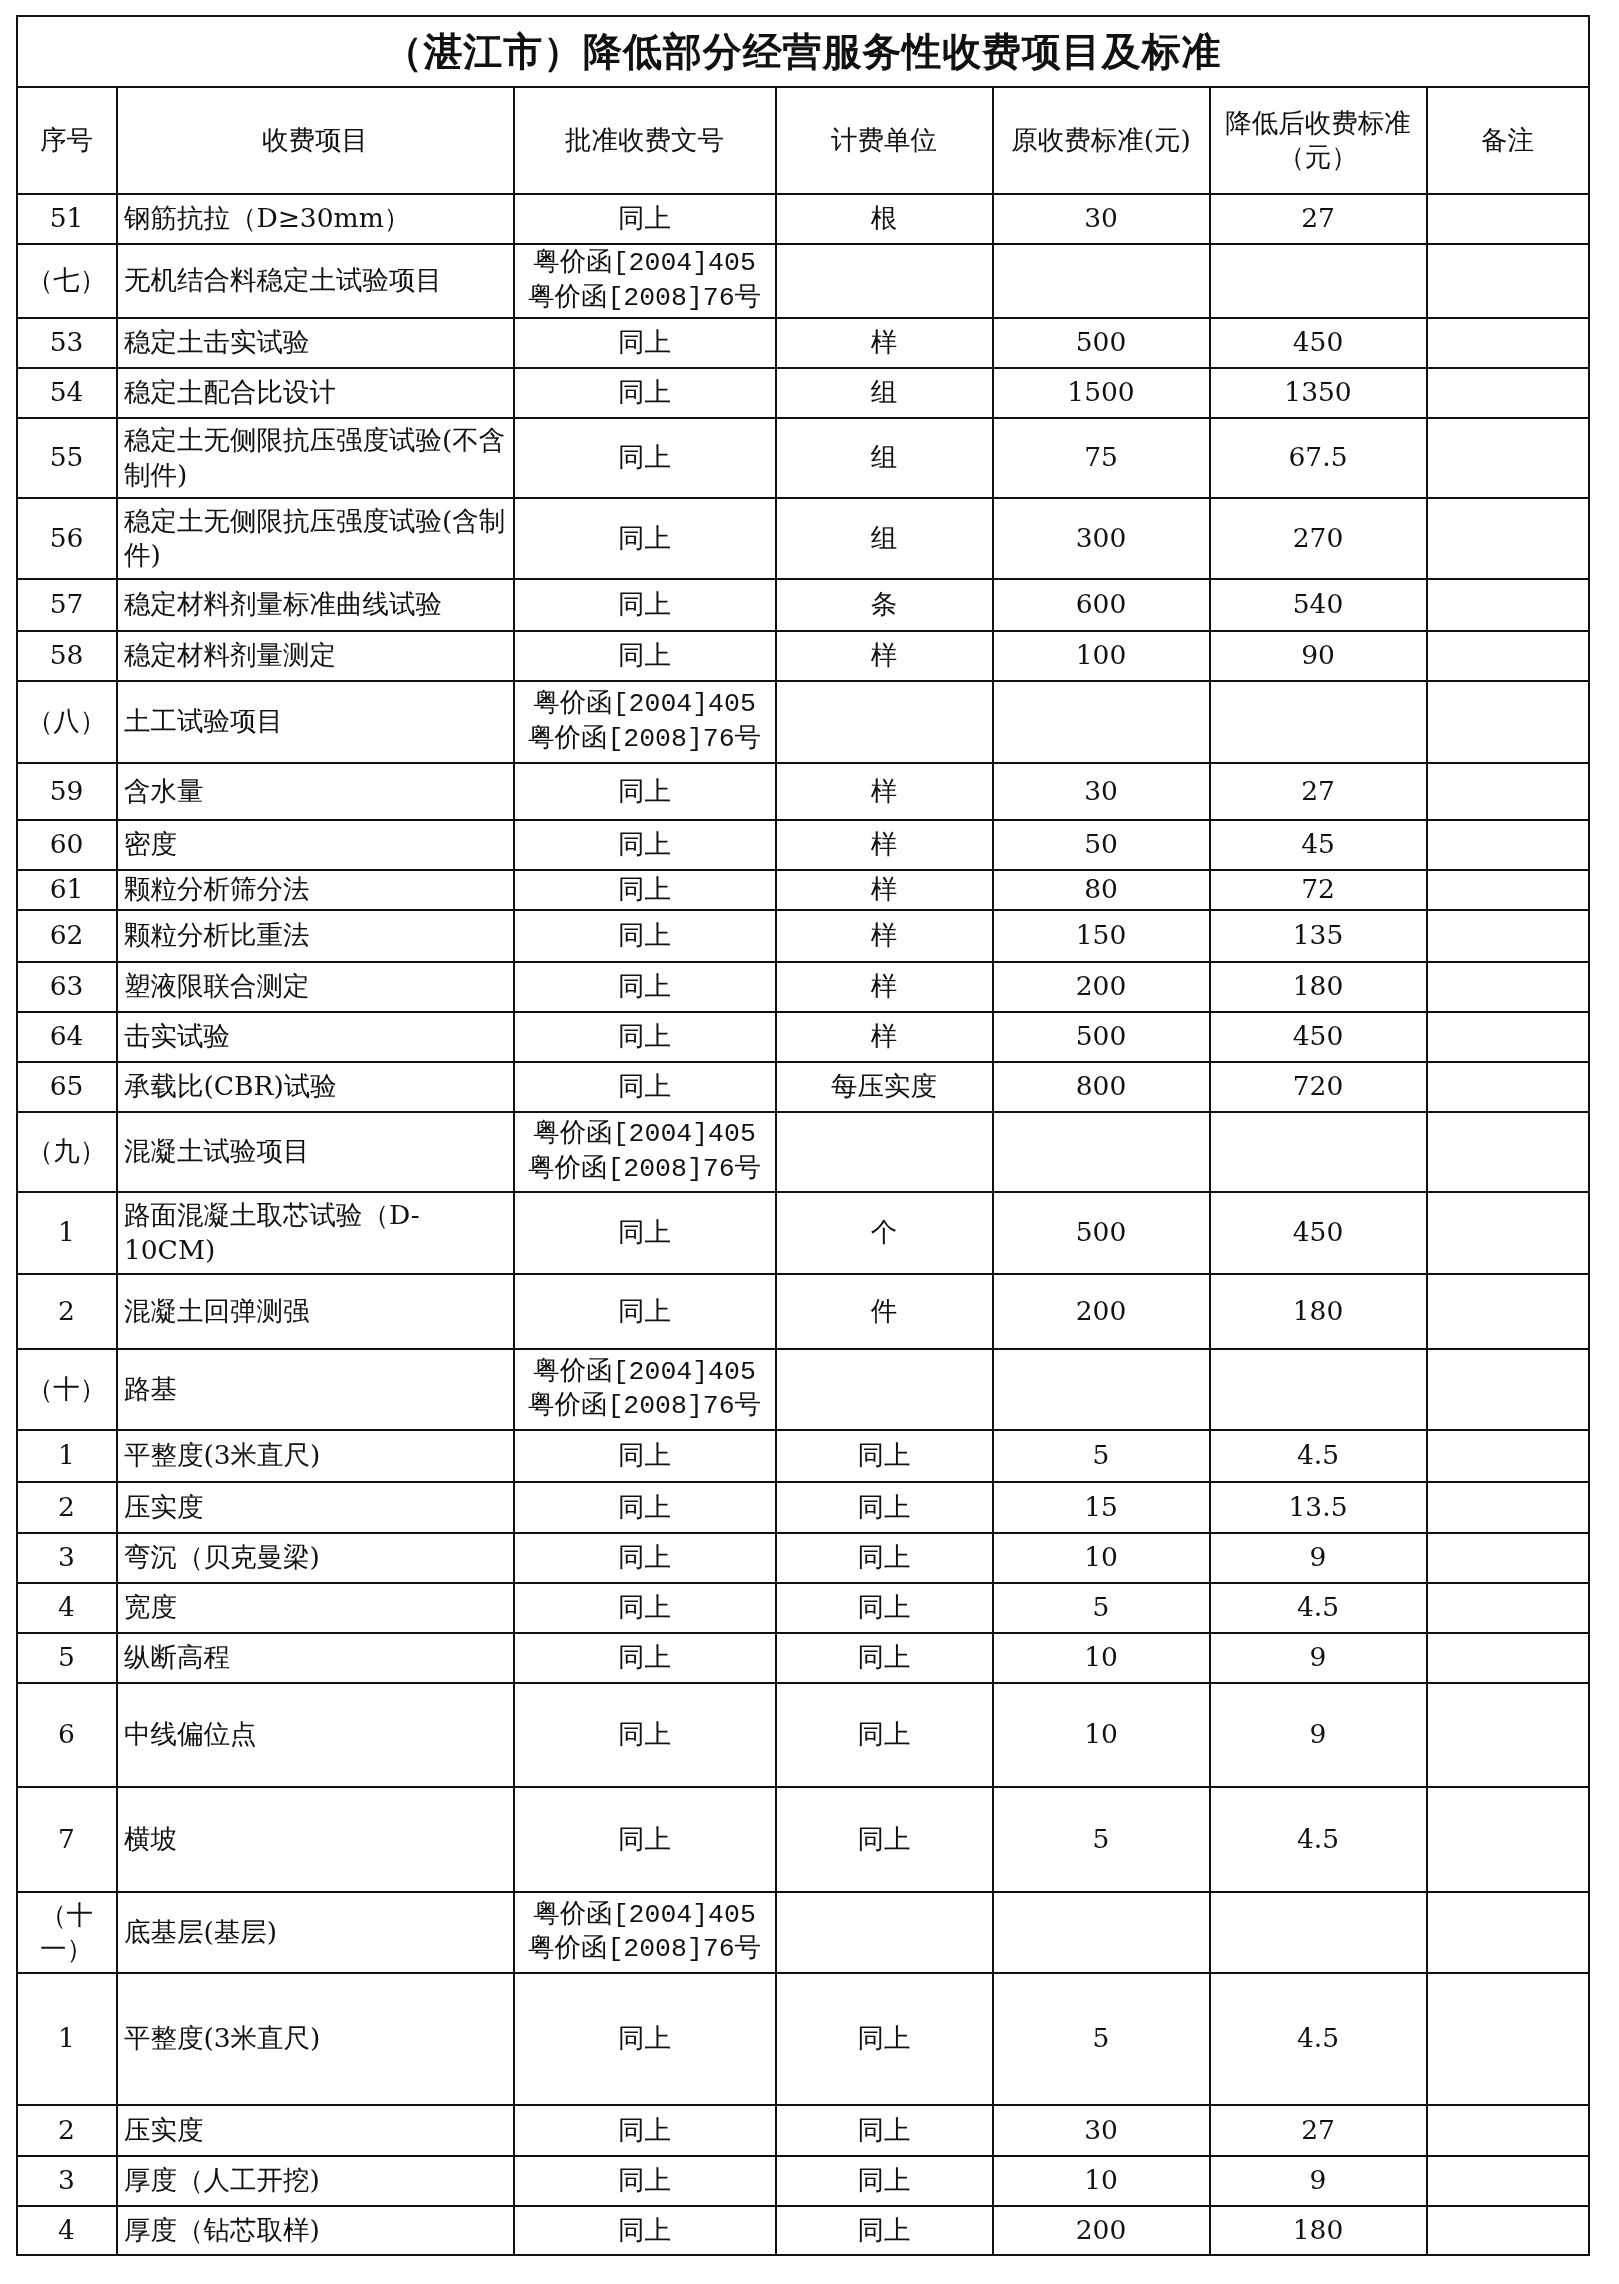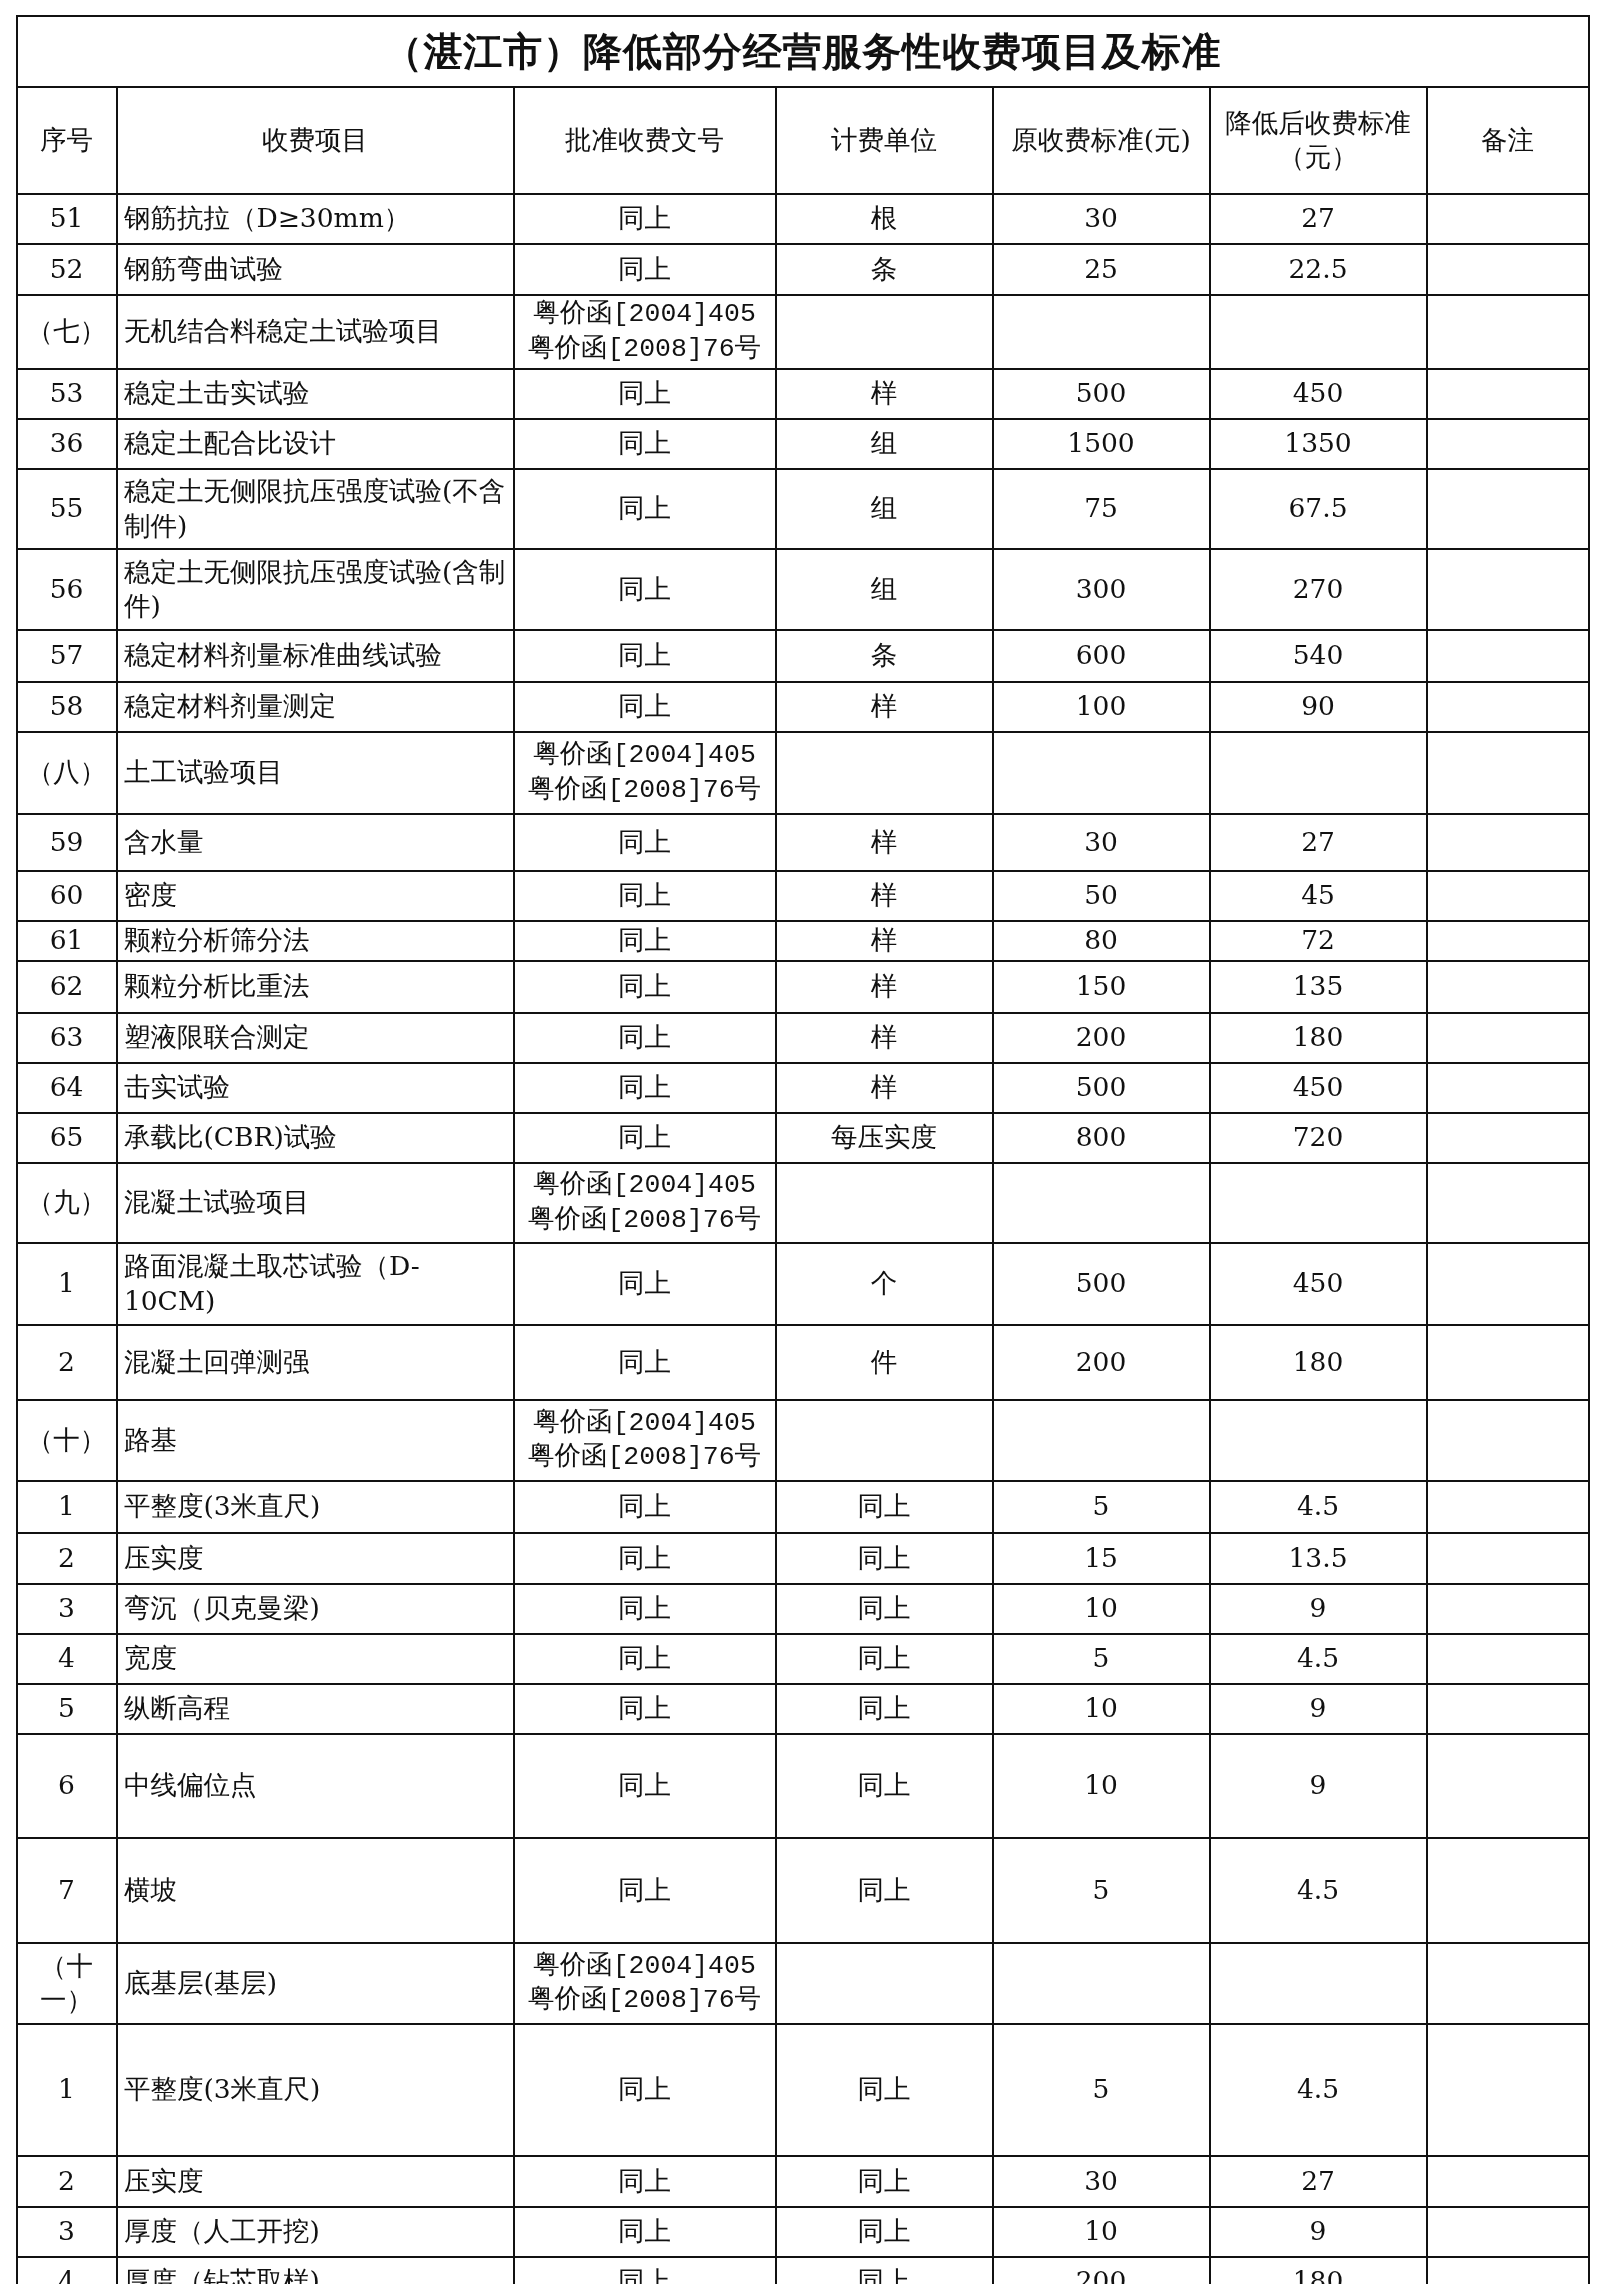--- a/index.html
+++ b/index.html
@@ -43,50 +43,41 @@
     </tr>
   <tr style="height: 50px;">
         <td class="c">51</td>
         <td class="l">钢筋抗拉（D≥30mm）</td>
         <td class="c">同上</td>
         <td class="c">根</td>
         <td class="c">30</td>
         <td class="c">27</td>
         <td class="c"></td>
       </tr>
-      <tr style="height: 51px;">
-        <td class="c">52</td>
-        <td class="l">钢筋弯曲试验</td>
-        <td class="c">同上</td>
-        <td class="c">条</td>
-        <td class="c">25</td>
-        <td class="c">22.5</td>
-        <td class="c"></td>
-      </tr>
       <tr style="height: 74px;">
         <td class="c">（七）</td>
         <td class="l">无机结合料稳定土试验项目</td>
         <td class="c doc" style="white-space: pre-line;">粤价函[2004]405
 粤价函[2008]76号</td>
         <td class="c"></td>
         <td class="c"></td>
         <td class="c"></td>
         <td class="c"></td>
       </tr>
       <tr style="height: 50px;">
         <td class="c">53</td>
         <td class="l">稳定土击实试验</td>
         <td class="c">同上</td>
         <td class="c">样</td>
         <td class="c">500</td>
         <td class="c">450</td>
         <td class="c"></td>
       </tr>
       <tr style="height: 50px;">
-        <td class="c">36</td>
+        <td class="c">54</td>
         <td class="l">稳定土配合比设计</td>
         <td class="c">同上</td>
         <td class="c">组</td>
         <td class="c">1500</td>
         <td class="c">1350</td>
         <td class="c"></td>
       </tr>
       <tr style="height: 80px;">
         <td class="c">55</td>
         <td class="l">稳定土无侧限抗压强度试验(不含制件)</td>

